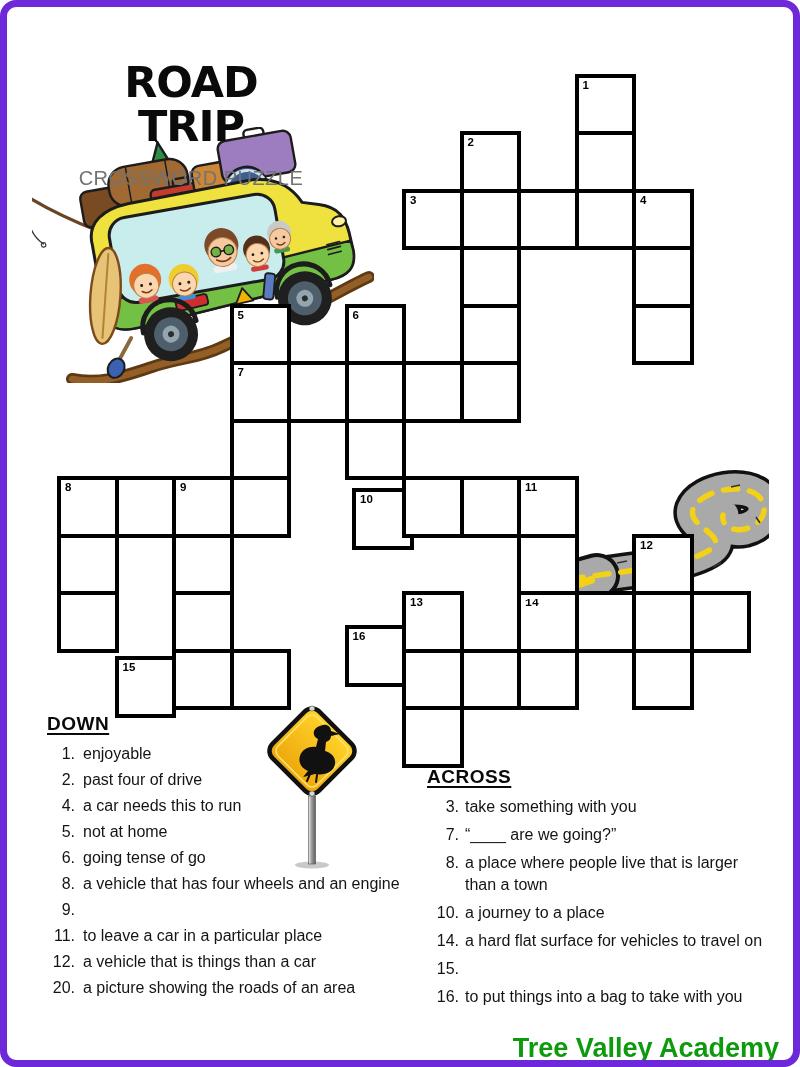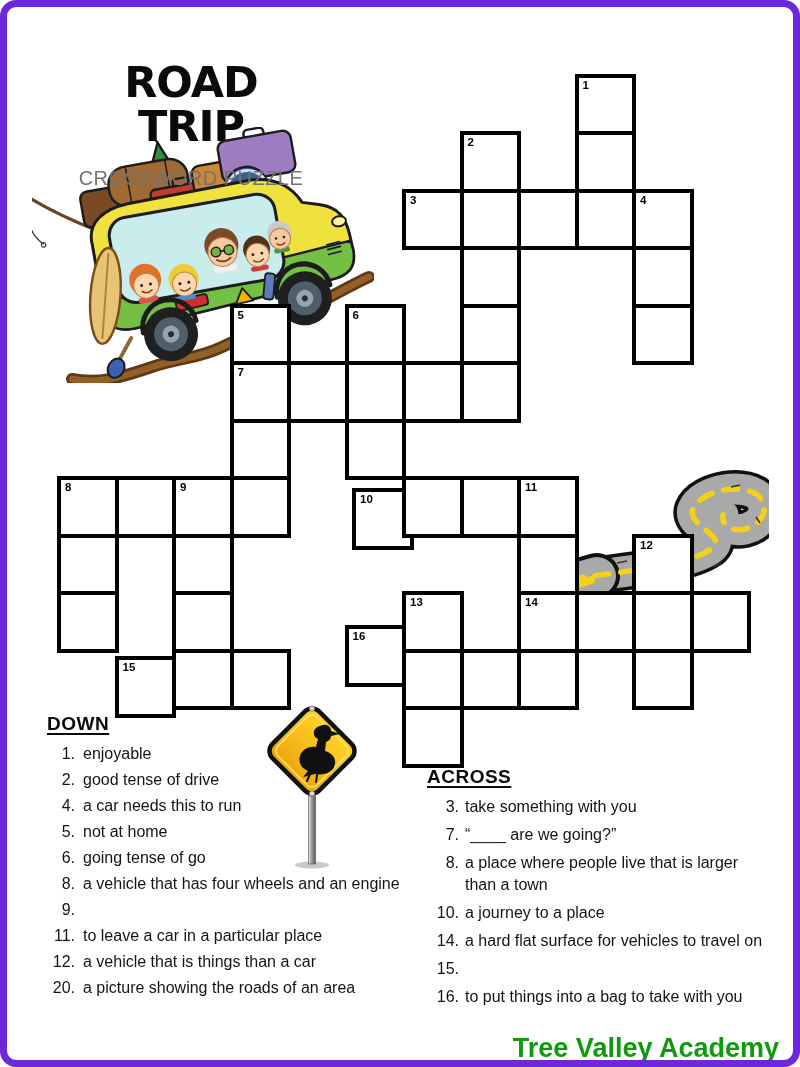--- a/index.html
+++ b/index.html
@@ -215,21 +215,21 @@
       <div class="cell" style="left: 165px; top: 526.5px;"></div>
       <div class="cell" style="left: 510px; top: 526.5px;"></div>
       <div class="cell" style="left: 625px; top: 526.5px;">
         <span class="cellnum">12</span>
       </div>
       <div class="cell" style="left: 50px; top: 584px;"></div>
       <div class="cell" style="left: 165px; top: 584px;"></div>
       <div class="cell" style="left: 395px; top: 584px;">
         <span class="cellnum">13</span>
       </div>
-      <div class="cell" style="left: 510px; top: 584px;">
+      <div class="cell" style="left: 510px; top: 584px; font-family: Liberation Mono, monospace;">
         <span class="cellnum">14</span>
       </div>
       <div class="cell" style="left: 567.5px; top: 584px;"></div>
       <div class="cell" style="left: 625px; top: 584px;"></div>
       <div class="cell" style="left: 682.5px; top: 584px;"></div>
       <div class="cell" style="left: 107.5px; top: 649px;">
         <span class="cellnum">15</span>
       </div>
       <div class="cell" style="left: 165px; top: 641.5px;"></div>
       <div class="cell" style="left: 222.5px; top: 641.5px;"></div>
@@ -271,21 +271,21 @@
 
   <section class="clues down-clues">
     <h2>DOWN</h2>
     <div id="down-list">
         <div class="clue">
           <span class="num">1.</span>
           <span class="txt">enjoyable</span>
         </div>
         <div class="clue">
           <span class="num">2.</span>
-          <span class="txt">good tense of drive</span>
+          <span class="txt">past four of drive</span>
         </div>
         <div class="clue">
           <span class="num">4.</span>
           <span class="txt">a car needs this to run</span>
         </div>
         <div class="clue">
           <span class="num">5.</span>
           <span class="txt">not at home</span>
         </div>
         <div class="clue">

